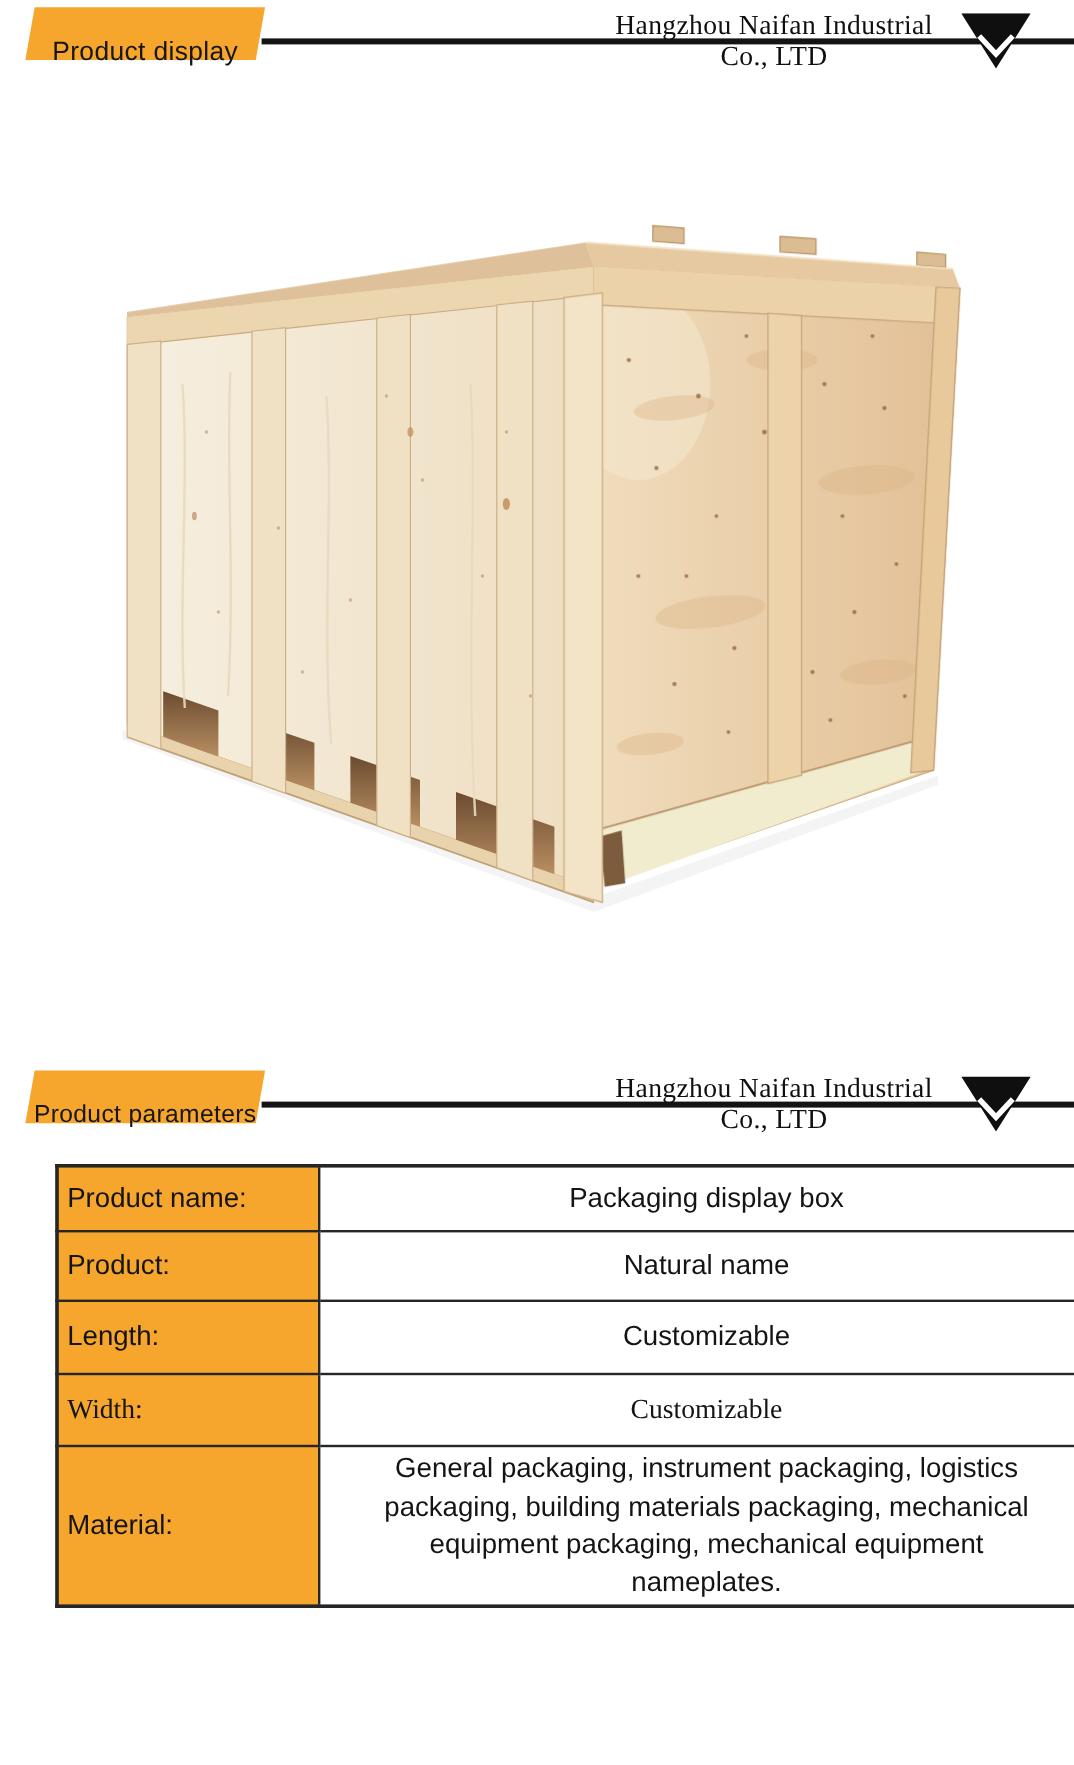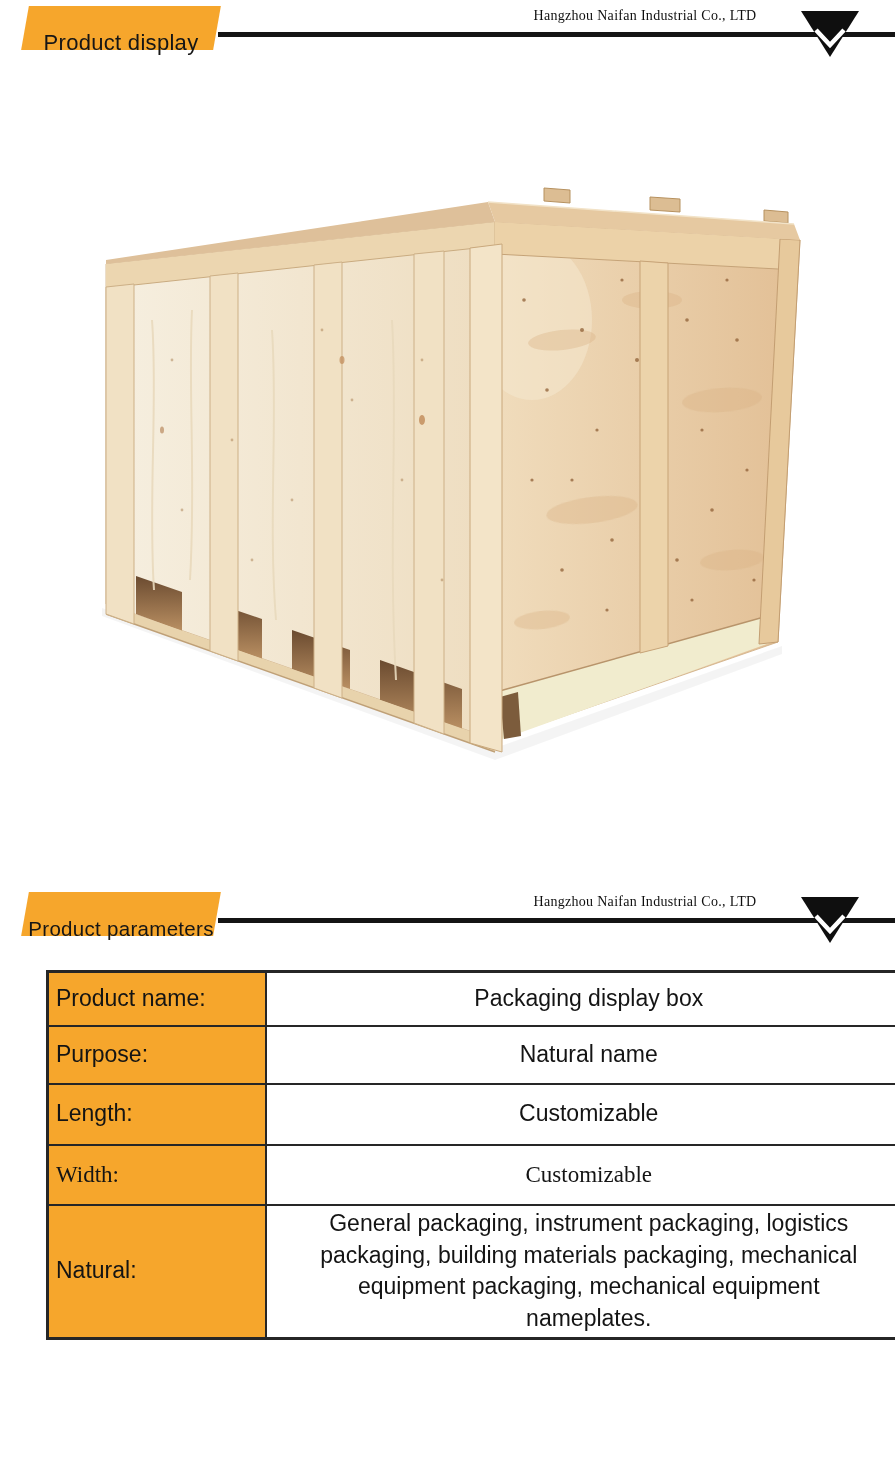--- a/index.html
+++ b/index.html
@@ -8,21 +8,21 @@
 
   
   .badge{position:absolute;left:25px;width:192px;height:44px;display:flex;
          align-items:center;justify-content:center;}
   .badge::before{content:"";position:absolute;inset:0;background:var(--accent,#f6a62c);
          transform:skewX(-10deg);}
   .badge span{position:relative;font-size:22px;letter-spacing:.3px;color:#161616;margin-top:30px;}
   .badge.small span{font-size:20.5px;}
   .rule{position:absolute;left:218px;right:0;height:5px;background:var(--rule,#141414);}
   .company{position:absolute;left:495px;width:300px;text-align:center;
-         font-family:"Liberation Serif",serif;font-size:14px;letter-spacing:.3px;color:#0f0f0f;}
+         font-family:"Liberation Serif",serif;font-size:23px;letter-spacing:.3px;color:#0f0f0f;}
   .tri{position:absolute;left:801px;width:58px;height:46px;}
 
   
   .photo{position:absolute;left:92px;top:180px;width:718px;height:600px;margin:0;}
 
   
   table.params{position:absolute;left:46px;top:970px;width:868px;table-layout:fixed;
          border-collapse:collapse;border:3px solid var(--table_border,#262626);}
   table.params td{border:2px solid var(--table_border,#262626);font-size:23px;
          line-height:1.38;vertical-align:middle;color:#141414;}
@@ -188,33 +188,33 @@
     <colgroup>
         <col style="width:218px">
         <col>
       </colgroup>
     <tbody>
       <tr class="r1">
         <td class="label">Product name:</td>
         <td class="value">Packaging display box</td>
       </tr>
       <tr class="r2">
-        <td class="label">Purpose:</td>
+        <td class="label">Product:</td>
         <td class="value">Natural name</td>
       </tr>
       <tr class="r3">
         <td class="label">Length:</td>
         <td class="value">Customizable</td>
       </tr>
       <tr class="r4">
         <td class="label">Width:</td>
         <td class="value">Customizable</td>
       </tr>
       <tr class="r6">
-        <td class="label">Natural:</td>
+        <td class="label">Material:</td>
         <td class="value">General packaging, instrument packaging, logistics
 packaging, building materials packaging, mechanical
 equipment packaging, mechanical equipment
 nameplates.</td>
       </tr>
     </tbody>
   </table>
 
 </div>
 

